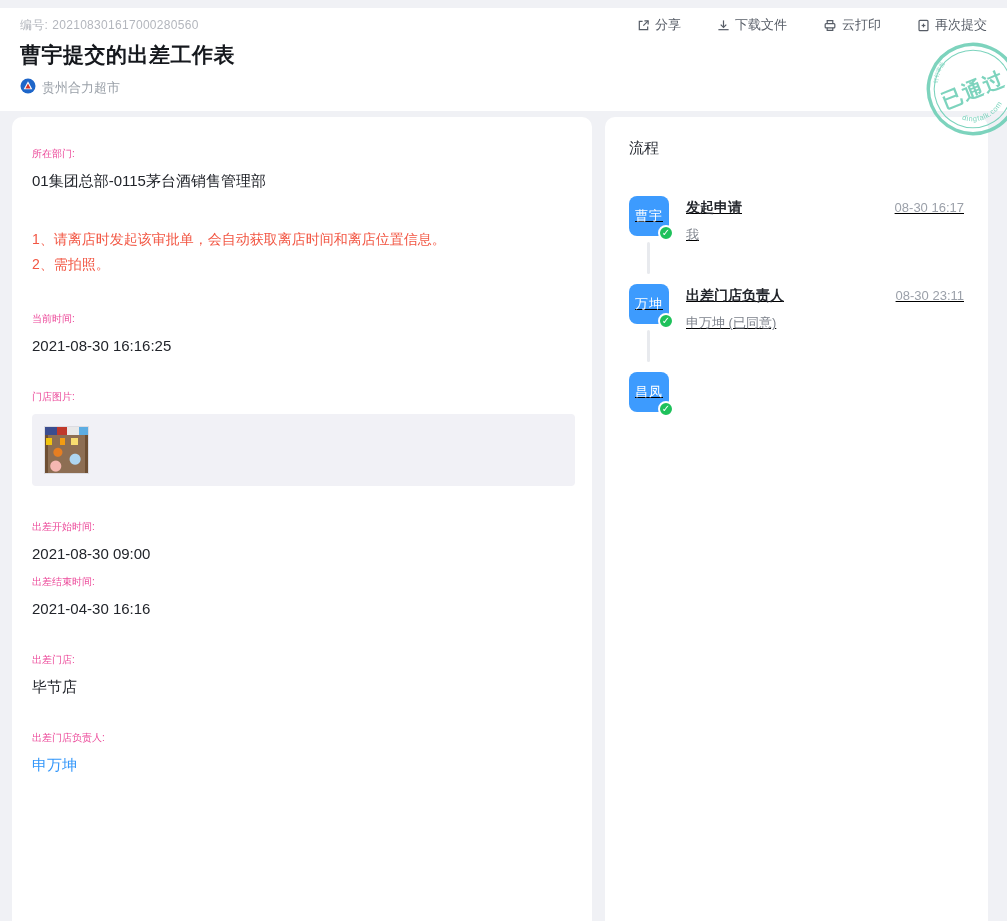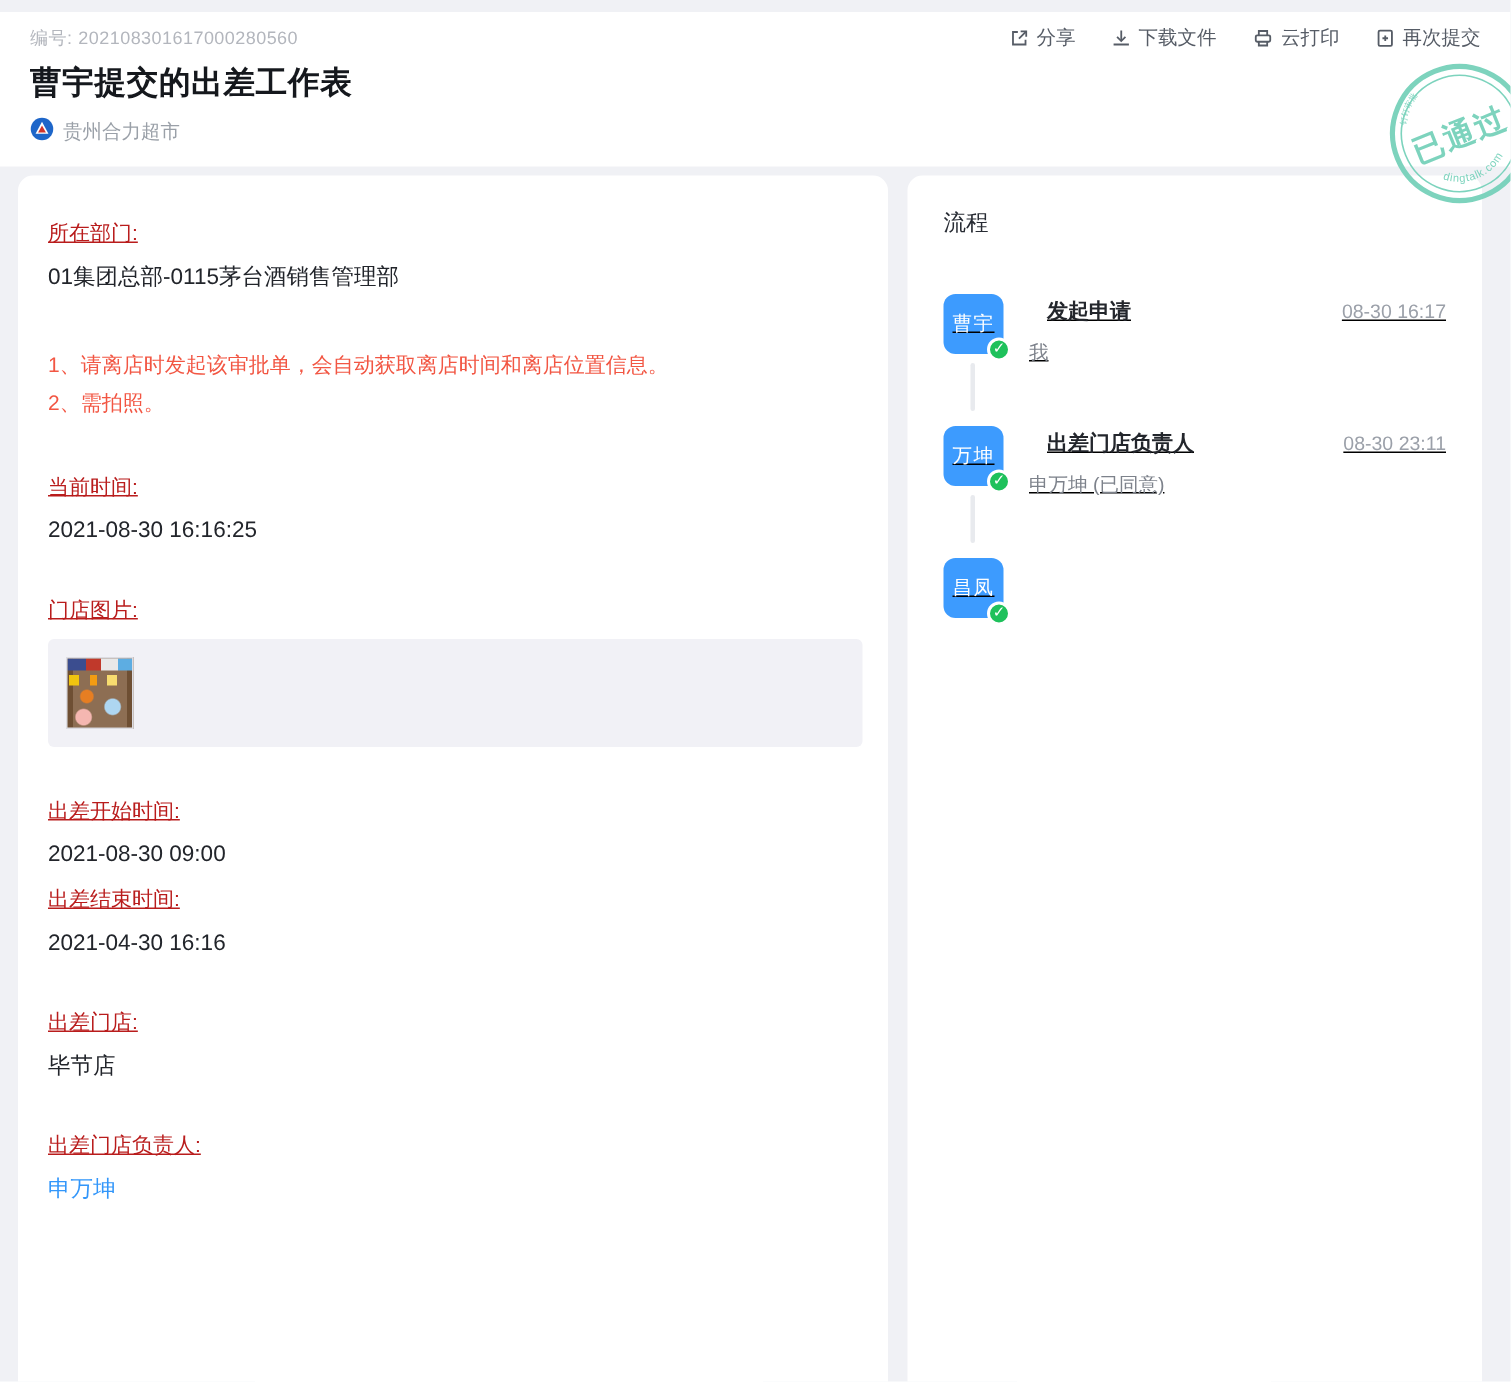--- a/index.html
+++ b/index.html
@@ -9,35 +9,35 @@
     font-family:"Liberation Sans","DejaVu Sans",sans-serif;
     position:relative;
     padding-top:8px;
   }
 
   
   .page-header { background:#fff; padding:8px 20px 14px 14px; }
   .serial-row { display:flex; justify-content:space-between; align-items:center; padding-left:6px; }
   .serial { font-size:12px; color:#b3b6bd; letter-spacing:.3px; }
   .serial .num { margin-left:4px; }
-  .actions { display:flex; gap:24px; }
+  .actions { display:flex; gap:36px; }
   .action { display:flex; align-items:center; gap:5px; font-size:13px; color:#565c66; cursor:pointer; }
   .action svg { display:block; }
   .page-title { font-size:21px; font-weight:bold; color:#15181d; margin:7px 0 9px; padding-left:6px; letter-spacing:.5px; }
   .org-row { display:flex; align-items:center; gap:6px; padding-left:6px; font-size:13px; color:#9aa0a8; }
 
   
   .main { display:flex; gap:13px; padding:6px 19px 0 12px; align-items:flex-start; }
   .card { background:#fff; border-radius:10px; }
   .left-card { width:580px; min-height:860px; padding:30px 36px 40px 20px; }
   .right-card { width:383px; min-height:860px; padding:22px 24px 30px 24px; }
 
   
   .field { margin-bottom:11px; }
-  .field .label { font-size:14px; color:#b91c1c; margin-bottom:9px;text-decoration:underline; }
+  .field .label { font-size:10px; color:#ec4899; margin-bottom:9px; }
   .field .value { font-size:15px; color:#22252b; line-height:1.4; }
   .field .value.link { color:#3296fa; cursor:pointer; }
   .mt-lg { margin-top:34px; }
   .notice { margin-top:36px; margin-bottom:36px; font-size:14px; color:#f25643; line-height:1.75; }
   .photo-panel {
     margin-top:10px; background:#f1f1f6; border-radius:4px;
     padding:12px; height:72px; width:543px;
   }
   .photo-thumb {
     width:45px; height:48px; border:1px solid #dcdce2; cursor:pointer;
@@ -64,21 +64,21 @@
     font-size:13px; display:flex; align-items:center; justify-content:center;
     letter-spacing:1px; cursor:pointer;
   }
   .badge {
     position:absolute; right:-5px; bottom:-5px; width:16px; height:16px;
     background:#1ec15b; border:2px solid #fff; border-radius:50%;
     color:#fff; font-size:10px; line-height:12px; text-align:center; font-weight:bold;
   }
   .connector { position:absolute; left:18px; top:46px; height:32px; width:3px; background:#e8eaee; border-radius:2px; }
   .step-body { flex:1; padding-top:3px; }
-  .step-head { display:flex; justify-content:space-between; align-items:baseline;margin-left:12px; }
+  .step-head { display:flex; justify-content:space-between; align-items:baseline; }
   .step-title { font-size:14px; font-weight:bold; color:#23262c; }
   .step-time { font-size:13px; color:#9ba0a9; font-weight:normal; }
   .step-sub { font-size:13px; color:#7d828b; margin-top:9px; }
 
   
   .stamp { position:absolute; left:924px; top:40px; width:98px; height:98px; transform:rotate(-22deg); opacity:.92; pointer-events:none; }
 </style>
 </head>
 <body>
 

